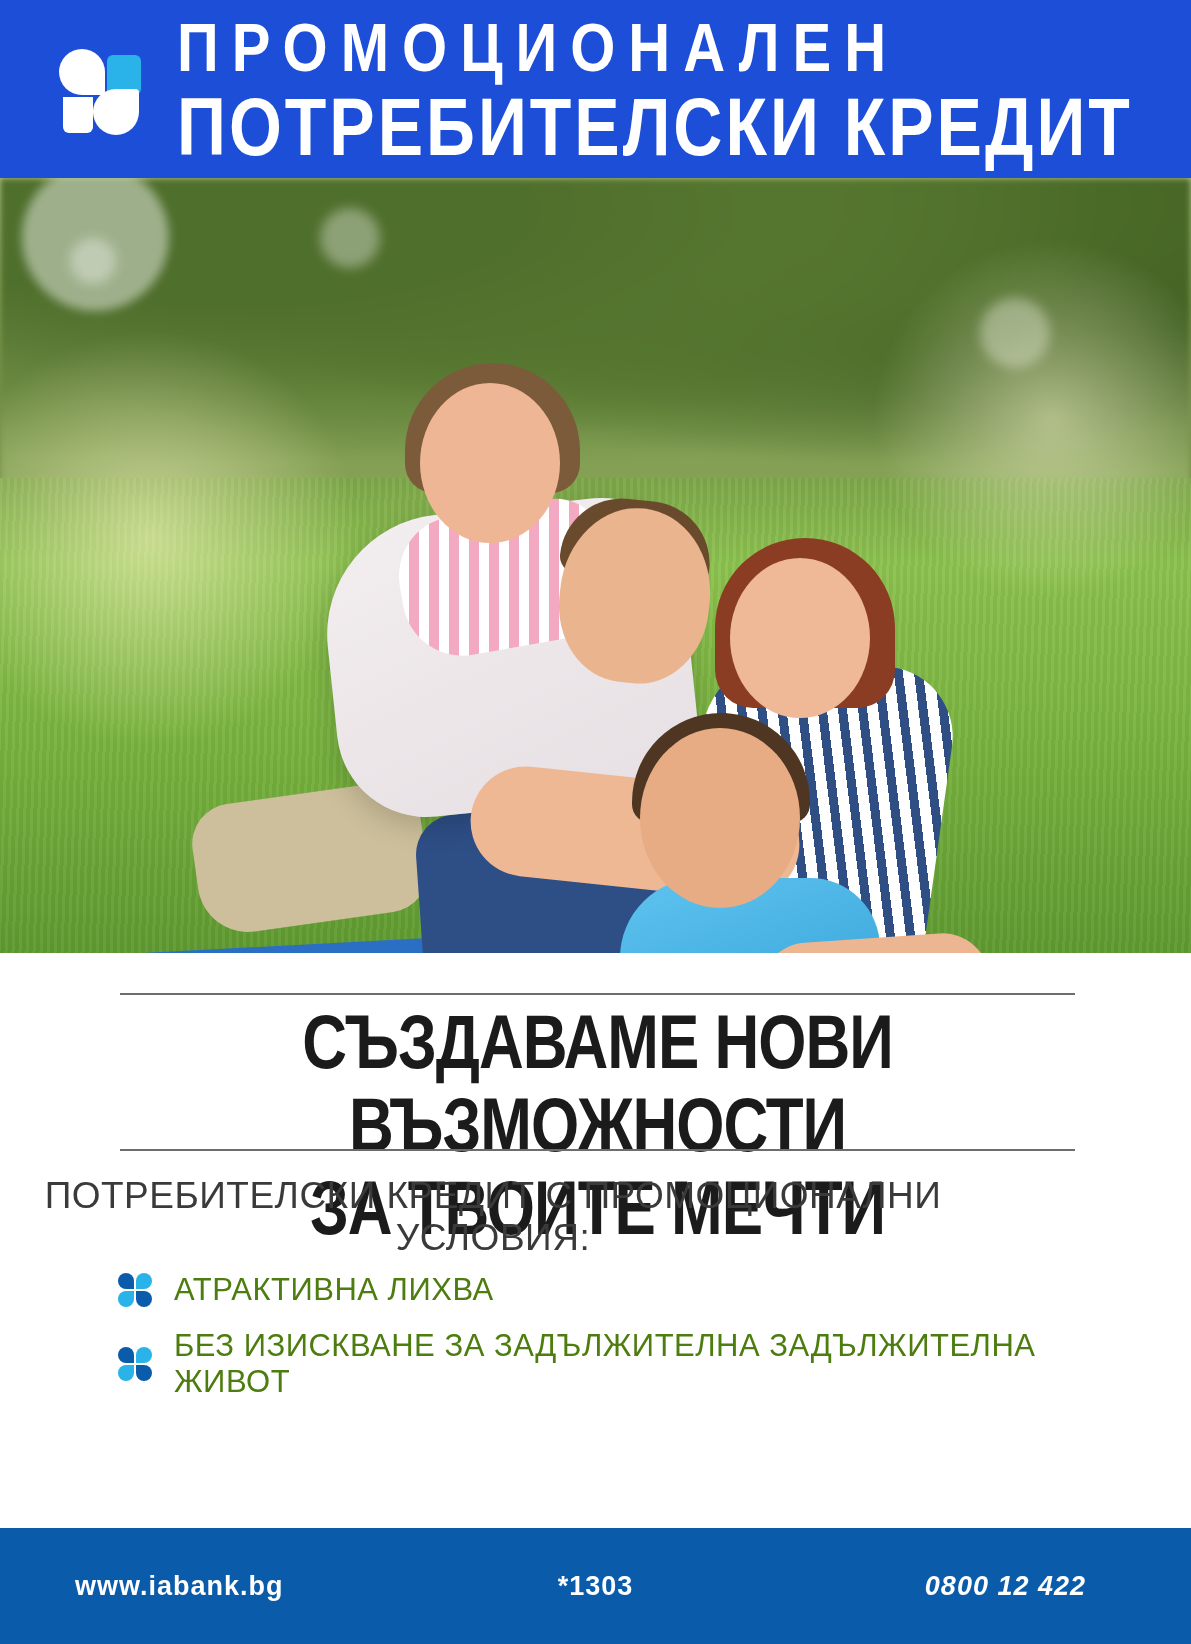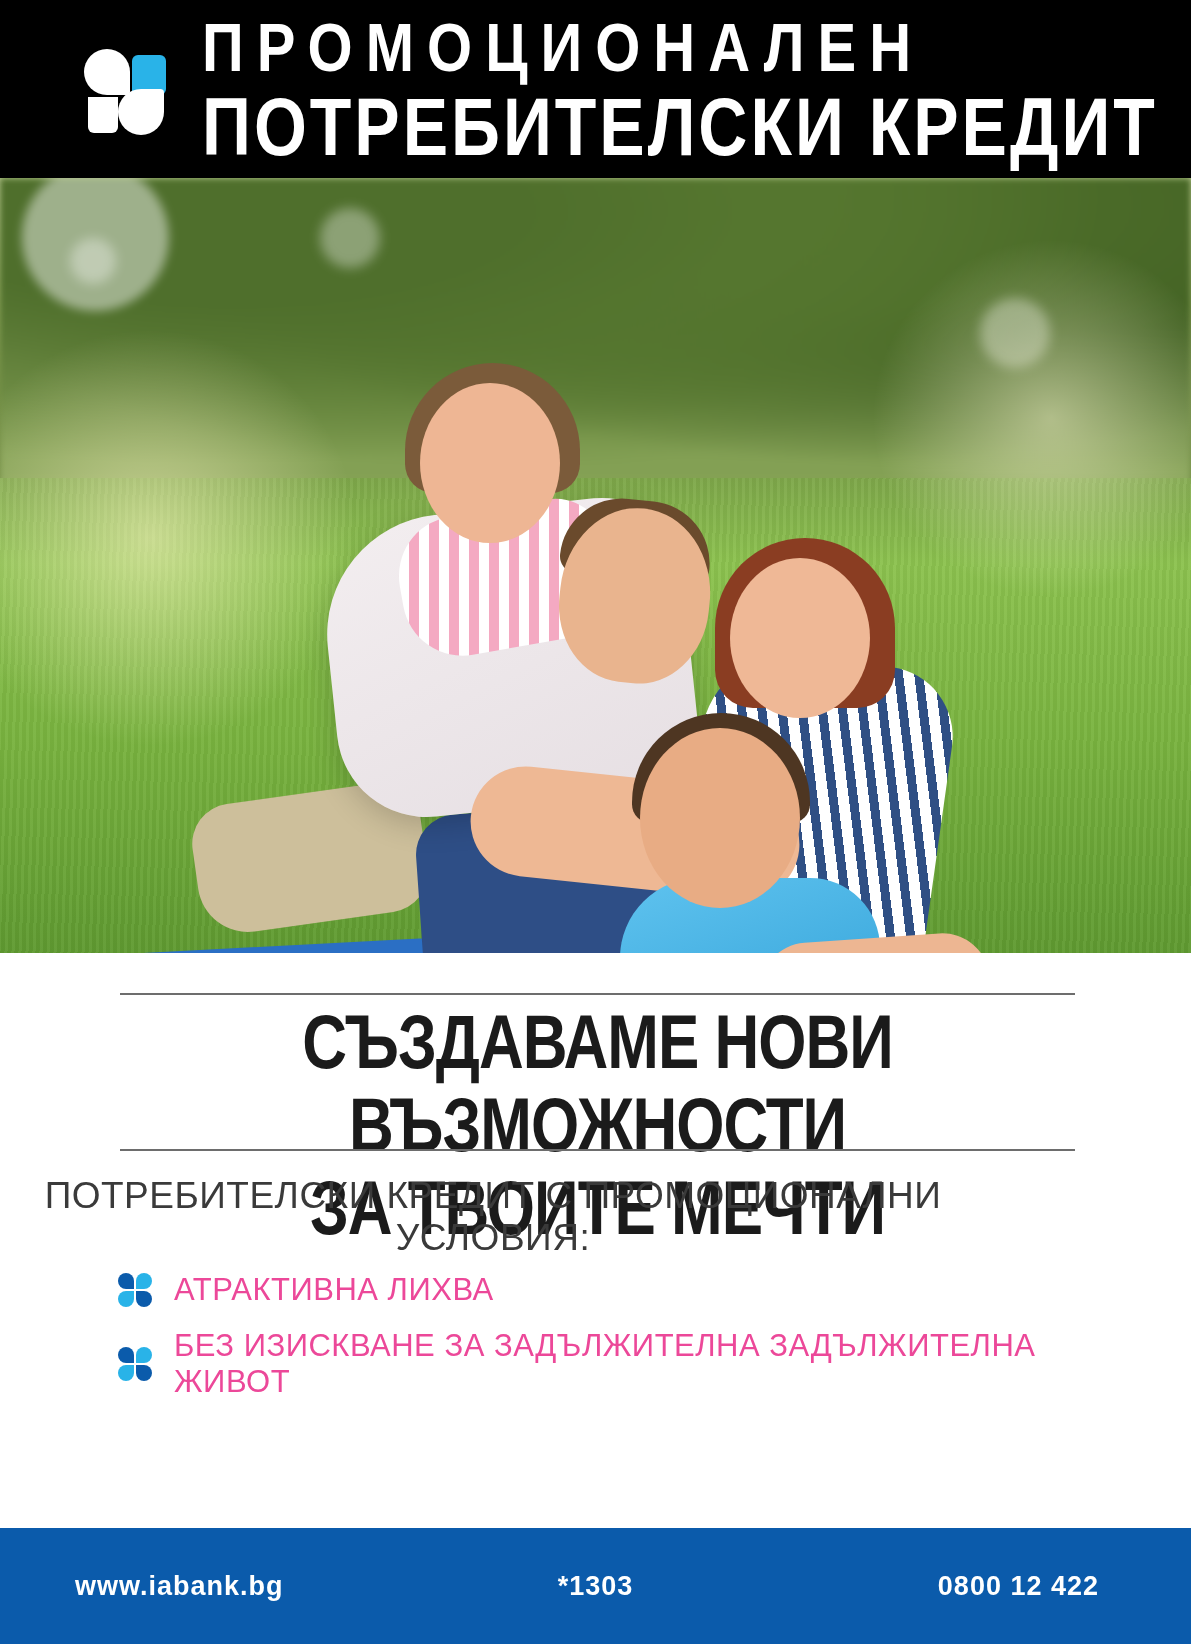--- a/index.html
+++ b/index.html
@@ -18,25 +18,25 @@
     background: #ffffff;
     overflow: hidden;
   }
 
   
   .header {
     position: absolute;
     left: 0; top: 0;
     width: 1191px;
     height: 178px;
-    background: #000000;
+    background: #1d4ed8;
     display: flex;
     align-items: center;
     box-sizing: border-box;
-    padding-left: 78px;
+    padding-left: 53px;
   }
   .logo-mark {
     width: 96px;
     height: 96px;
     position: relative;
     flex: 0 0 auto;
     margin-right: 28px;
   }
   
   .logo-mark .lp {
@@ -294,21 +294,21 @@
   }
   .bullet-icon i {
     position: absolute;
     display: block;
   }
   .bi1 { left: 0; top: 0; width: 16px; height: 16px; background: #0b5bab; border-radius: 50% 50% 0 50%; }
   .bi2 { left: 18px; top: 0; width: 16px; height: 16px; background: #29b3e8; border-radius: 50% 50% 50% 0; }
   .bi3 { left: 0; top: 18px; width: 16px; height: 16px; background: #29b3e8; border-radius: 50% 0 50% 50%; }
   .bi4 { left: 18px; top: 18px; width: 16px; height: 16px; background: #0b5bab; border-radius: 0 50% 50% 50%; }
   .bullet-text {
-    color: #ec4899;
+    color: #4d7c0f;
     font-size: 31px;
     letter-spacing: 0.5px;
   }
 
   
   .footer {
     position: absolute;
     left: 0; top: 1528px;
     width: 1191px;
     height: 116px;
@@ -318,21 +318,21 @@
   }
   .footer-item {
     color: #ffffff;
     font-weight: bold;
     font-size: 27px;
     letter-spacing: 1px;
     white-space: nowrap;
   }
   .footer-left { flex: 0 0 auto; margin-left: 75px; }
   .footer-center { position: absolute; left: 0; width: 1191px; text-align: center; }
-  .footer-right { position: absolute; right: 92px; }
+  .footer-right { position: absolute; right: 105px; font-style: italic; }
 </style>
 </head>
 <body>
 
 <div class="poster">
 
   <div class="header">
     <div class="logo-mark">
       <span class="lp lp1"></span>
       <span class="lp lp2"></span>

